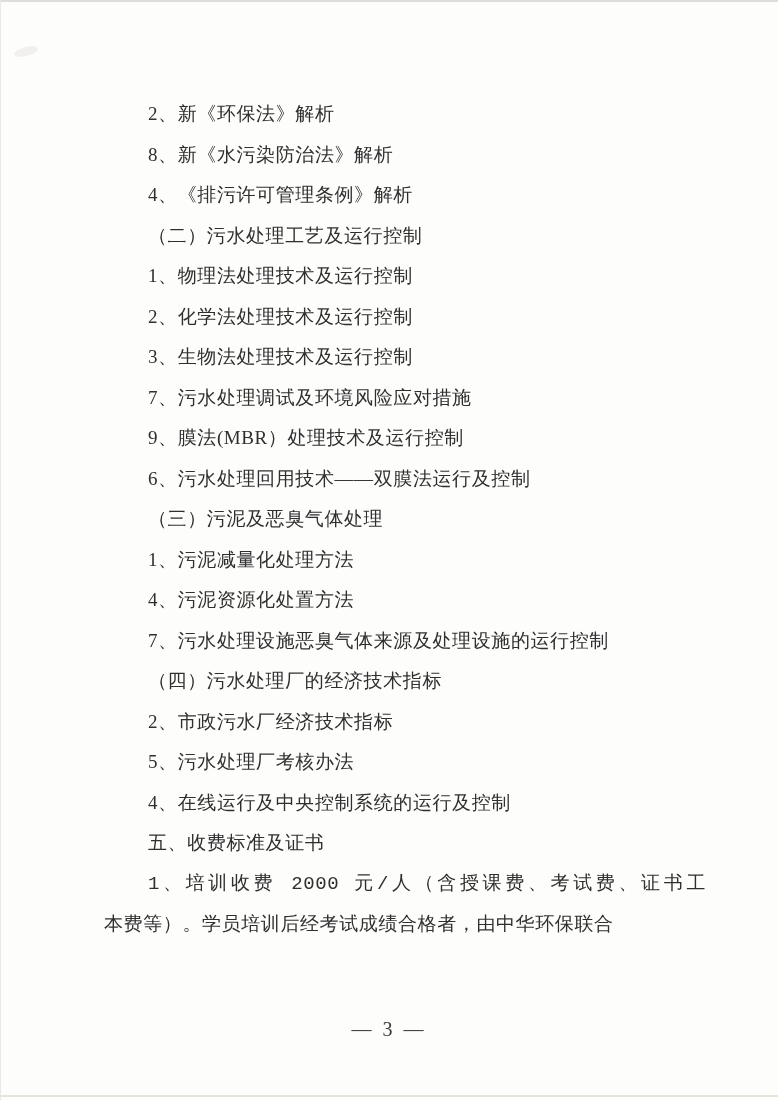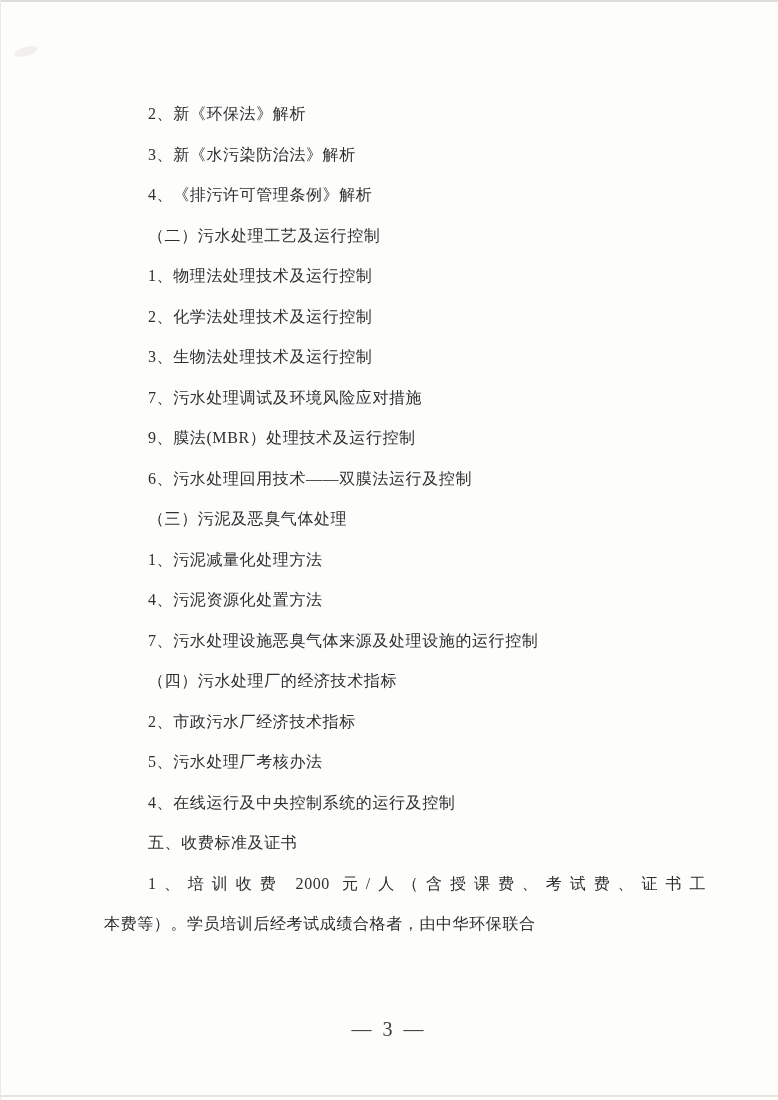--- a/index.html
+++ b/index.html
@@ -44,32 +44,33 @@
     transform: rotate(-14deg);
   }
   
   .content {
     position: absolute;
     left: 104px;
     top: 94px;
     width: 602px;
   }
   .line {
-    font-size: 16px;
+    font-size: 19px;
     line-height: 40.5px;
     letter-spacing: 0.6px;
     white-space: nowrap;
   }
   .indent {
     padding-left: 44px;
   }
   .stretch {
     white-space: normal;
     text-align: justify;
     text-align-last: justify;
+    font-family: Liberation Mono, monospace;
   }
   .page-number {
     position: absolute;
     top: 1014px;
     left: 0;
     width: 778px;
     text-align: center;
     font-size: 20px;
     line-height: 30px;
     letter-spacing: 3px;
@@ -80,21 +81,21 @@
 <body>
 
 <div class="page">
 
   <div class="edge-top"></div>
   <div class="edge-left"></div>
   <div class="smudge"></div>
 
   <div class="content">
     <div class="line indent">2、新《环保法》解析</div>
-    <div class="line indent">3、新《水污染防治法》解析</div>
+    <div class="line indent">8、新《水污染防治法》解析</div>
     <div class="line indent">4、《排污许可管理条例》解析</div>
     <div class="line indent">（二）污水处理工艺及运行控制</div>
     <div class="line indent">1、物理法处理技术及运行控制</div>
     <div class="line indent">2、化学法处理技术及运行控制</div>
     <div class="line indent">3、生物法处理技术及运行控制</div>
     <div class="line indent">7、污水处理调试及环境风险应对措施</div>
     <div class="line indent">9、膜法(MBR）处理技术及运行控制</div>
     <div class="line indent">6、污水处理回用技术——双膜法运行及控制</div>
     <div class="line indent">（三）污泥及恶臭气体处理</div>
     <div class="line indent">1、污泥减量化处理方法</div>

